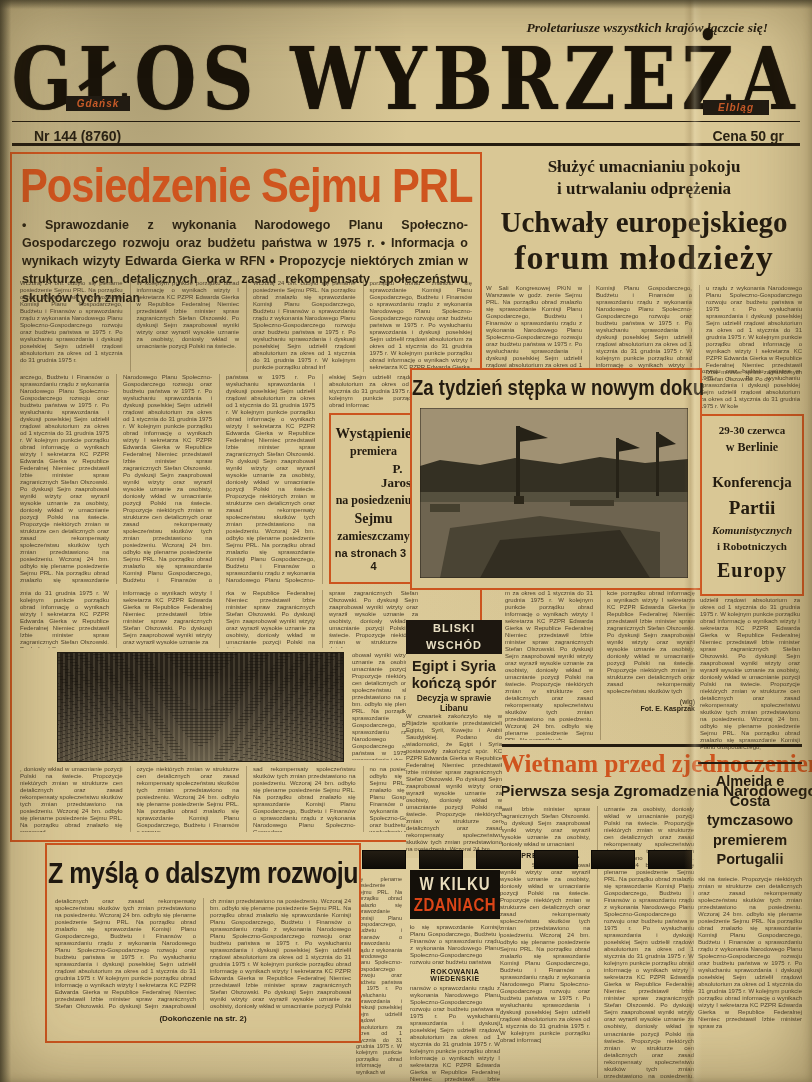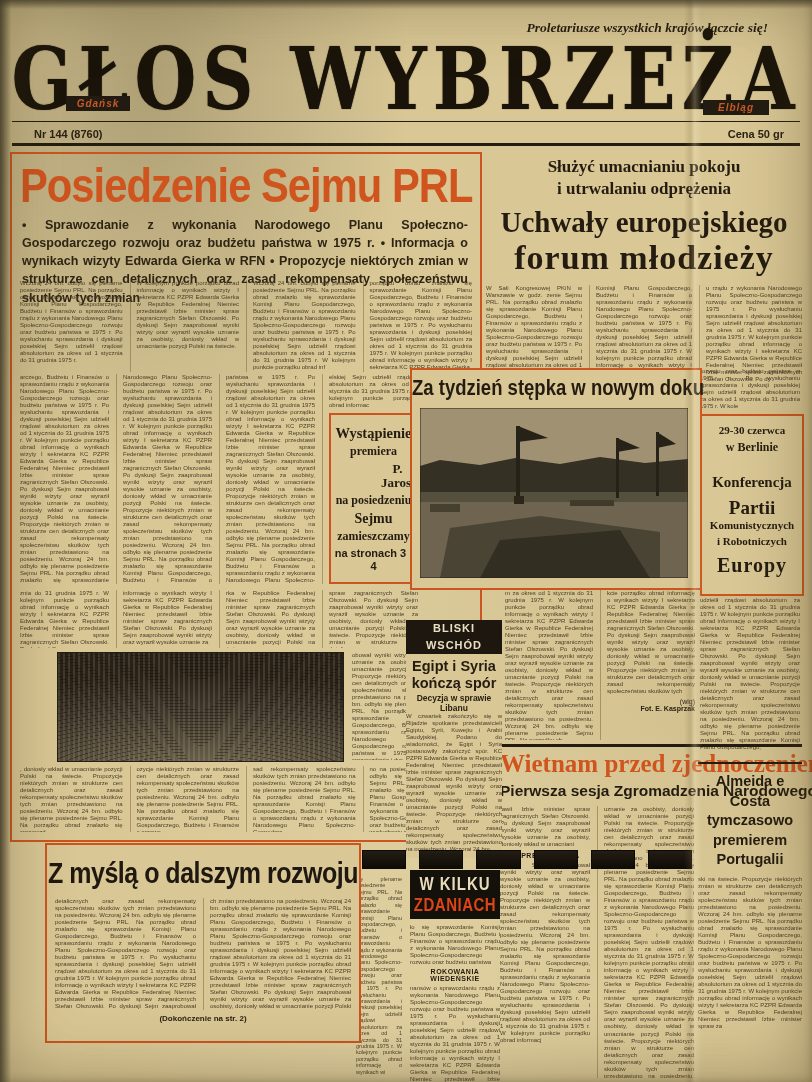--- a/index.html
+++ b/index.html
@@ -32,21 +32,21 @@
 
   
   .tagline{font:italic bold 13.5px "Liberation Serif",serif;color:#241c10;}
   .masthead{font-family:"DejaVu Serif",serif;font-weight:bold;font-size:71px;
     letter-spacing:6px;color:#191309;white-space:nowrap;
     transform:scale(1.0,1.22);transform-origin:center top;
     text-shadow:0 0 1px rgba(25,19,9,.8);}
   .badge{background:#211b12;color:#c65a28;font-weight:bold;font-size:10px;
     text-align:center;line-height:15px;letter-spacing:1px;font-style:italic;}
   .subtitle{font-weight:bold;font-size:16px;letter-spacing:1px;word-spacing:7px;color:#1f1810;}
-  .daterow{font-weight:bold;font-size:11px;color:#2a2214;}
+  .daterow{font-weight:bold;font-size:14px;color:#2a2214;}
 
   
   .h-lead{font-weight:bold;font-size:43px;letter-spacing:-1px;white-space:nowrap;
     transform:scale(.97,1.14);transform-origin:left top;}
   .deck{font-weight:bold;font-size:12.5px;line-height:1.45;color:#2e2514;text-align:justify;}
   .kicker{font-family:"Liberation Serif",serif;font-weight:bold;font-size:17px;
     text-align:center;color:#241c10;line-height:1.3;}
   .h-youth1{font-family:"Liberation Serif",serif;font-weight:bold;font-size:29px;
     text-align:center;color:#241c10;white-space:nowrap;}
   .h-youth2{font-family:"Liberation Serif",serif;font-weight:bold;font-size:34px;
@@ -205,21 +205,21 @@
       <rect x="150" y="92" width="44" height="6" fill="#403a2a"></rect>
       <rect width="268" height="170" fill="none" stroke="#241e14"></rect>
     </svg>
   </div>
 
   <div class="abs obox bbox" style="left:700px;top:414px;width:100px;height:170px;z-index:3;">
     <div class="s">29-30 czerwca</div>
     <div class="m">w Berlinie</div>
     <div class="b1">Konferencja</div>
     <div class="b2">Partii</div>
-    <div class="s" style="">Komunistycznych</div>
+    <div class="s" style="margin-top:5px;font-style:italic;">Komunistycznych</div>
     <div class="s" style="margin-top:2px;">i Robotniczych</div>
     <div class="b3">Europy</div>
   </div>
   <div class="abs greek" style="left:700px;top:590px;width:100px;height:164px;z-index:1;">dania i dyskusji poselskiej Sejm udzielił rządowi absolutorium za okres od 1 stycznia do 31 grudnia 1975 r. W kolejnym punkcie porządku obrad informację o wynikach wizyty I sekretarza KC PZPR Edwarda Gierka w Republice Federalnej Niemiec przedstawił Izbie minister spraw zagranicznych Stefan Olszowski. Po dyskusji Sejm zaaprobował wyniki wizyty oraz wyraził wysokie uznanie za osobisty, doniosły wkład w umacnianie pozycji Polski na świecie. Propozycje niektórych zmian w strukturze cen detalicznych oraz zasad rekompensaty społeczeństwu skutków tych zmian przedstawiono na posiedzeniu.  Wczoraj 24 bm. odbyło się plenarne posiedzenie Sejmu PRL. Na porządku obrad znalazło się sprawozdanie Komisji Planu Gospodarczego, </div>
 
   <div class="abs cols" style="left:505px;top:590px;width:190px;height:150px;z-index:1;">
     <div class="greek">m za okres od 1 stycznia do 31 grudnia 1975 r. W kolejnym punkcie porządku obrad informację o wynikach wizyty I sekretarza KC PZPR Edwarda Gierka w Republice Federalnej Niemiec przedstawił Izbie minister spraw zagranicznych Stefan Olszowski. Po dyskusji Sejm zaaprobował wyniki wizyty oraz wyraził wysokie uznanie za osobisty, doniosły wkład w umacnianie pozycji Polski na świecie. Propozycje niektórych zmian w strukturze cen detalicznych oraz zasad rekompensaty społeczeństwu skutków tych zmian przedstawiono na posiedzeniu.  Wczoraj 24 bm. odbyło się plenarne posiedzenie Sejmu PRL. Na porządku ob</div>
     <div>
       <div class="greek">kcie porządku obrad informację o wynikach wizyty I sekretarza KC PZPR Edwarda Gierka w Republice Federalnej Niemiec przedstawił Izbie minister spraw zagranicznych Stefan Olszowski. Po dyskusji Sejm zaaprobował wyniki wizyty oraz wyraził wysokie uznanie za osobisty, doniosły wkład w umacnianie pozycji Polski na świecie. Propozycje niektórych zmian w strukturze cen detalicznych oraz zasad rekompensaty społeczeństwu skutków tych </div>
       <div class="credit">

